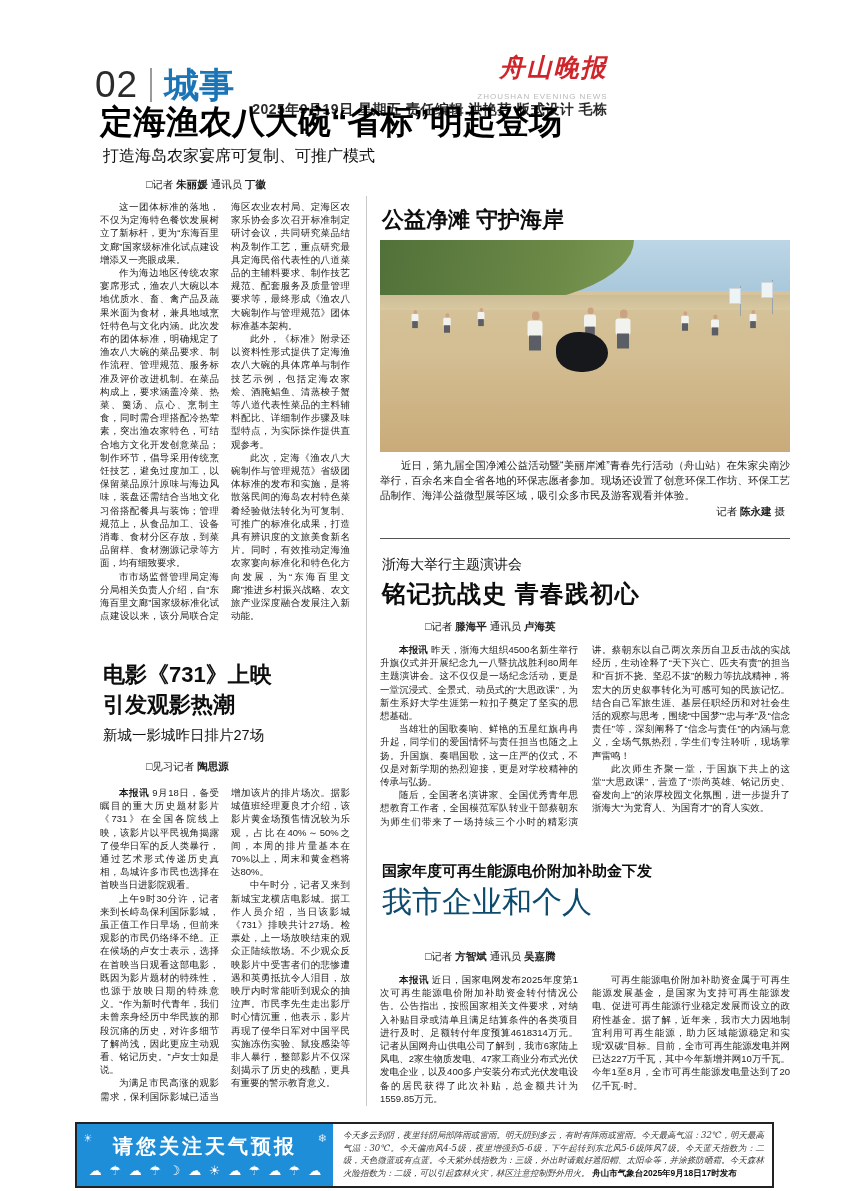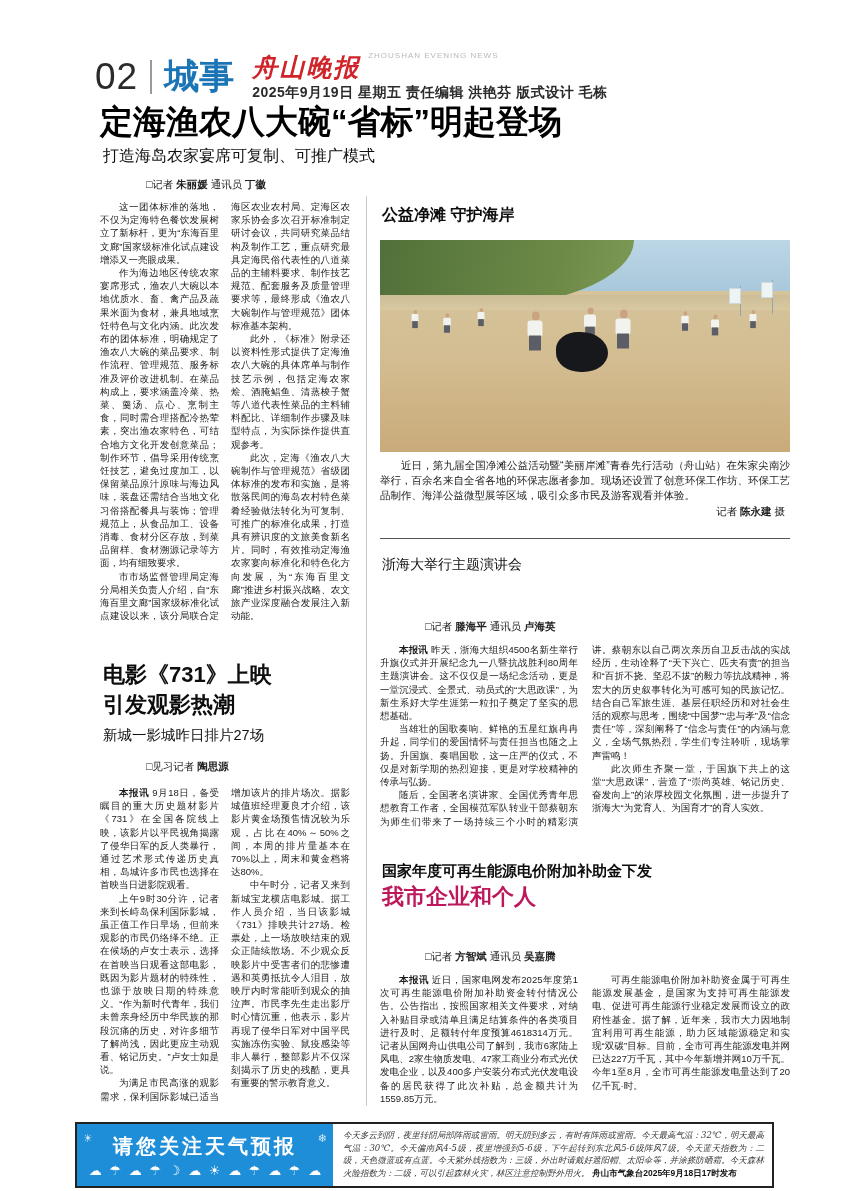--- a/index.html
+++ b/index.html
@@ -17,34 +17,34 @@
 
   
   .lead-hl{font-size:33px;font-weight:bold;color:#000000;letter-spacing:0px;white-space:nowrap;}
   .lead-sub{font-size:16px;color:#111;}
   .byline{font-size:10.5px;color:#222;margin-left:43px;}
   .byline b{font-weight:bold;}
   .body-cols{column-count:2;column-gap:12px;text-align:justify;font-size:9.5px;line-height:13.2px;color:#1c1c1c;overflow:hidden;}
   .body-cols p{margin:0;text-indent:2em;}
   .lead-label{font-weight:bold;padding-right:3px;}
 
-  .photo-hl{font-size:16px;font-weight:bold;color:#0d0d0d;}
+  .photo-hl{font-size:22px;font-weight:bold;color:#0d0d0d;}
   .caption{font-size:10.5px;line-height:15px;text-align:justify;color:#222;}
   .caption p{margin:0;text-indent:2em;}
   .credit{font-size:10.5px;color:#222;text-align:right;}
   .credit b{font-weight:bold;}
 
   .kicker{font-size:14px;color:#111;}
   .speech-hl{font-size:24px;font-weight:bold;color:#0d0d0d;letter-spacing:1px;}
 
   .movie-hl{font-size:22px;font-weight:bold;color:#0d0d0d;}
   .movie-sub{font-size:14.5px;color:#111;}
 
   .subsidy-kicker{font-size:15px;font-weight:bold;color:#0d0d0d;}
-  .subsidy-hl{font-size:22px;font-weight:bold;color:#be185d;}
+  .subsidy-hl{font-size:30px;font-weight:normal;color:#0c4a6e;}
 
   .vrule{width:1px;background:#c9c9c9;}
   .hrule{height:1px;background:#555;}
 
   
   .photo{overflow:hidden;background:linear-gradient(#d9c9a1 0%,#d3bd92 55%,#c9ab79 100%);}
   .hill{position:absolute;left:0;top:0;width:62%;height:33%;background:linear-gradient(100deg,#51713a,#6d8a47 70%,#7d9a55);border-bottom-right-radius:70% 100%;}
   .sea{position:absolute;right:0;top:0;width:55%;height:24%;background:linear-gradient(#bcd6e6,#a9c8db);}
   .shore{position:absolute;left:0;top:26%;width:100%;height:7%;background:linear-gradient(#cdbd97,#d9c9a1);}
   .person{position:absolute;width:10px;height:26px;}
@@ -68,21 +68,21 @@
 </head>
 <body>
 
 <div class="page">
 
   <div class="abs" style="left:95px;top:40px;display:flex;align-items:center;gap:12px;margin-top:11px;">
     <span class="pagenum">02</span>
     <span class="hdr-sep"></span>
     <span class="section-title">城事</span>
     <span style="display:flex;flex-direction:column;margin-left:6px;">
-      <span style="display:flex;align-items:flex-start;gap:8px;">
+      <span style="display:flex;align-items:flex-end;gap:8px;flex-direction:column;">
         <span class="masthead">舟山晚报</span>
         <span class="masthead-en">ZHOUSHAN EVENING NEWS</span>
       </span>
       <span class="dateline">2025年9月19日  星期五  责任编辑  洪艳芬  版式设计  毛栋</span>
     </span>
   </div>
 
   <div class="abs lead-hl" style="left:100px;top:100px;">定海渔农八大碗“省标”明起登场</div>
   <div class="abs lead-sub" style="left:103px;top:146px;text-align:right;">打造海岛农家宴席可复制、可推广模式</div>
   <div class="abs byline" style="left:103px;top:178px;">
@@ -167,20 +167,21 @@
   </div>
   <div class="abs credit" style="left:380px;top:505px;width:405px;">
     <span>记者</span>
     <b>陈永建</b>
     <span>摄</span>
   </div>
 
   <div class="abs hrule" style="left:380px;top:538px;width:410px;"></div>
 
   <div class="abs kicker" style="left:382px;top:556px;">浙海大举行主题演讲会</div>
+  <div class="abs speech-hl" style="left:382px;top:578px;">铭记抗战史  青春践初心</div>
   <div class="abs byline" style="left:382px;top:620px;">
     <span>□记者</span>
     <b>滕海平</b>
     <span>通讯员</span>
     <b>卢海英</b>
   </div>
   <div class="abs body-cols" style="left:380px;top:643px;width:410px;height:212px;column-gap:14px;">
     <p><span class="lead-label">本报讯</span><span>昨天，浙海大组织4500名新生举行升旗仪式并开展纪念九一八暨抗战胜利80周年主题演讲会。这不仅仅是一场纪念活动，更是一堂沉浸式、全景式、动员式的“大思政课”，为新生系好大学生涯第一粒扣子奠定了坚实的思想基础。</span></p>
     <p>当雄壮的国歌奏响、鲜艳的五星红旗冉冉升起，同学们的爱国情怀与责任担当也随之上扬。升国旗、奏唱国歌，这一庄严的仪式，不仅是对新学期的热烈迎接，更是对学校精神的传承与弘扬。</p>
     <p>随后，全国著名演讲家、全国优秀青年思想教育工作者，全国模范军队转业干部蔡朝东为师生们带来了一场持续三个小时的精彩演讲。蔡朝东以自己两次亲历自卫反击战的实战经历，生动诠释了“天下兴亡、匹夫有责”的担当和“百折不挠、坚忍不拔”的毅力等抗战精神，将宏大的历史叙事转化为可感可知的民族记忆。结合自己军旅生涯、基层任职经历和对社会生活的观察与思考，围绕“中国梦”“忠与孝”及“信念责任”等，深刻阐释了“信念与责任”的内涵与意义，全场气氛热烈，学生们专注聆听，现场掌声雷鸣！</p>

